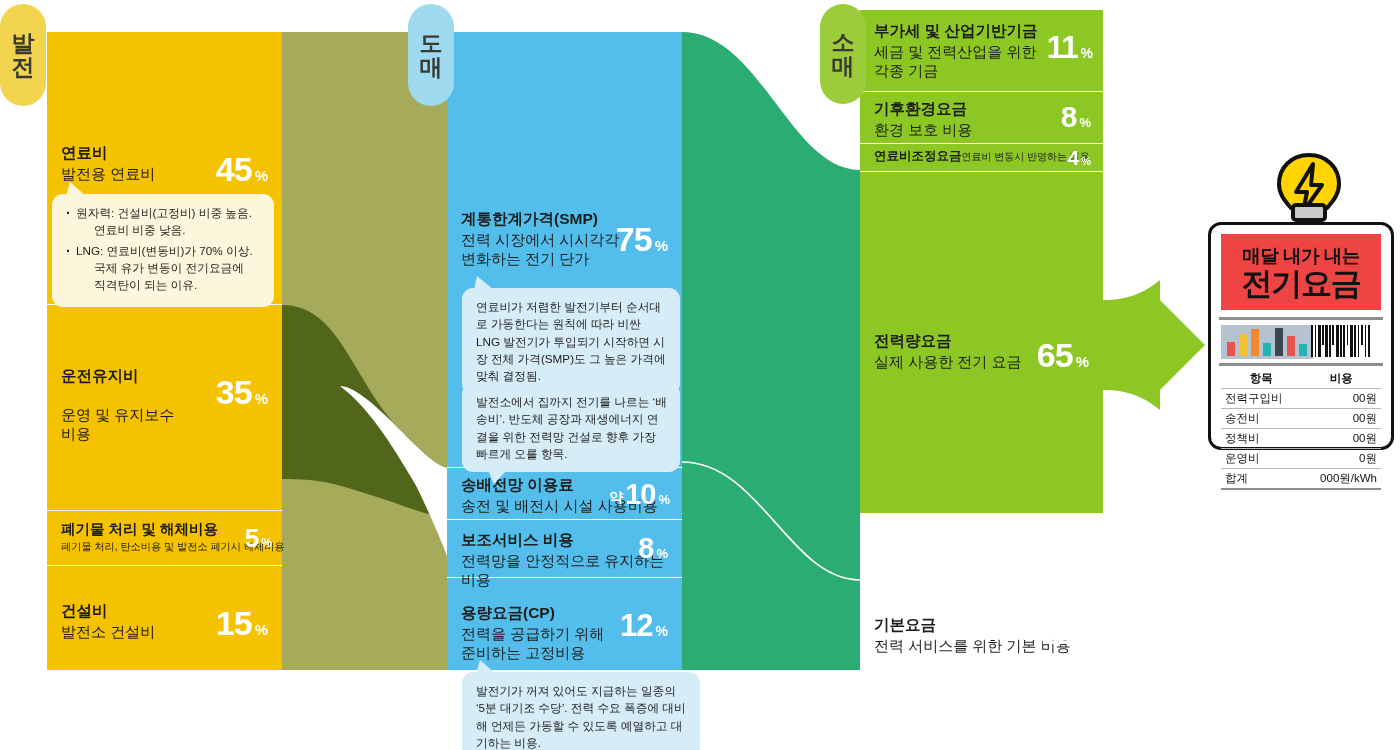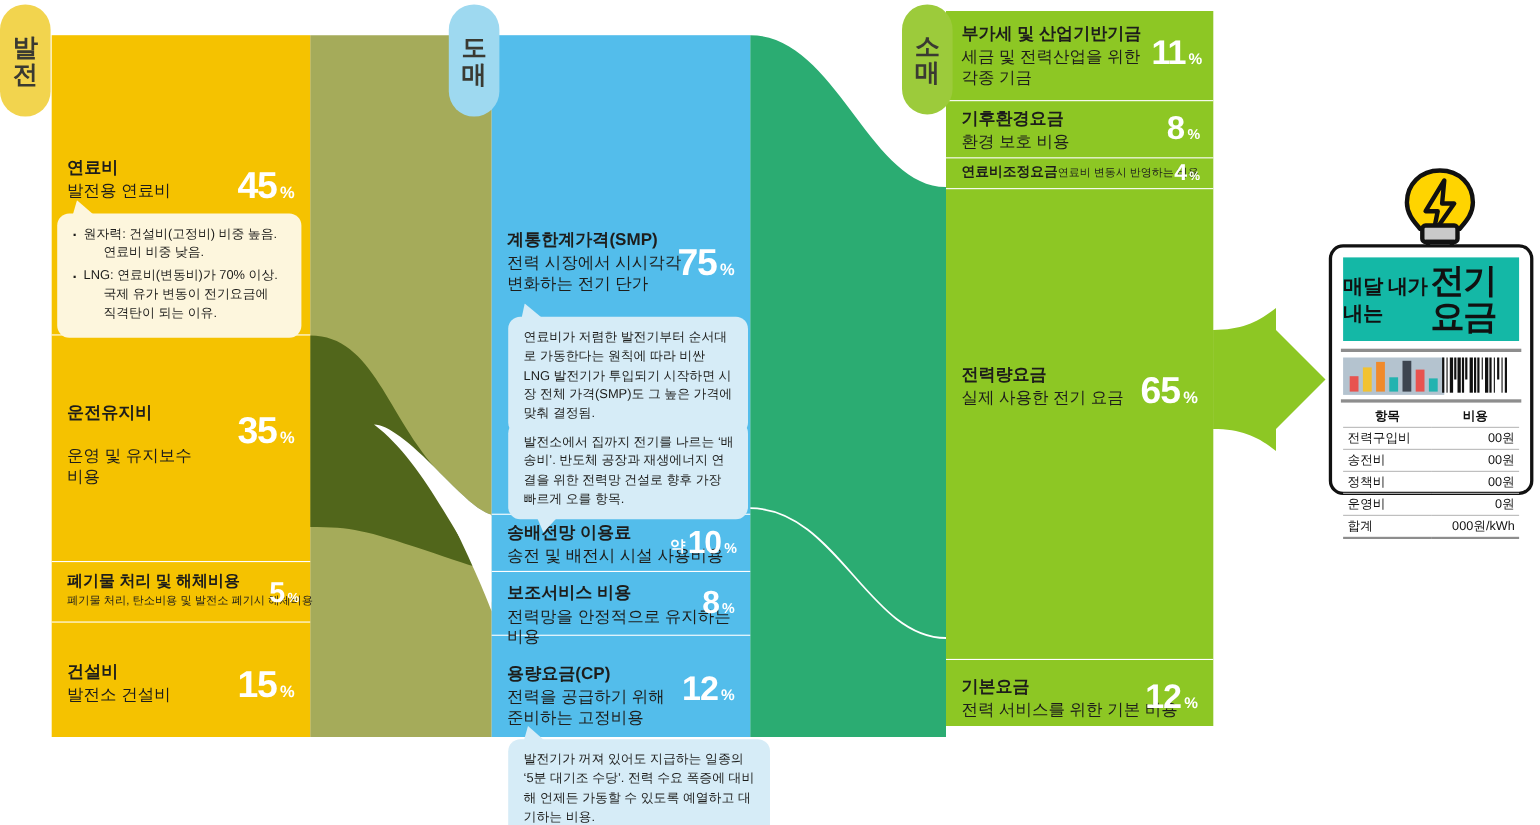--- a/index.html
+++ b/index.html
@@ -54,21 +54,21 @@
   .callout ul { list-style:none; }
   .callout li { position:relative; padding-left:10px; text-indent:0; margin-bottom:3px;}
   .callout li:before { content:"·"; position:absolute; left:0; top:-1px; font-weight:bold; font-size:14px;}
   .callout li .ind { display:block; padding-left:18px; }
 
   
   #bill { position:absolute; left:1208px; top:222px; width:186px; height:228px;
           background:#ffffff; border:3.5px solid #111; border-radius:13px; z-index:8; }
   #bulb { position:absolute; left:1268px; top:152px; width:82px; height:86px; z-index:7; }
   #billhead { position:absolute; left:10px; top:9px; right:10px; height:76px;
-              background:#14b8a6; display:flex; flex-direction:row; align-items:center;
+              background:#ef4444; display:flex; flex-direction:column; align-items:center;
               justify-content:center; }
   #billhead .l1 { font-size:18.5px; font-weight:bold; color:#111; letter-spacing:-0.5px;}
   #billhead .l2 { font-size:31px; font-weight:bold; color:#111; letter-spacing:-1.2px; line-height:1.05;}
   #billsep { position:absolute; left:8px; right:8px; top:92px; height:3px; background:#8d8d8d; }
   #minichart { position:absolute; left:10px; top:100px; width:92px; height:34px; background:#b4c3cf;
                display:flex; align-items:flex-end; gap:4px; padding:0 6px 3px 6px; }
   #minichart i { display:block; width:8px; }
   #barcode { position:absolute; right:10px; top:100px; width:70px; height:34px;
              display:flex; align-items:flex-start; gap:1.5px; }
   #barcode i { display:block; background:#111; }
@@ -257,21 +257,21 @@
     </svg>
   </div>
 
   <div class="callout blue" style="left:462px; top:672px; width:238px;">
     <svg width="22" height="14" style="position:absolute; left:14px; top:-12px;">
       <polygon points="0,14 4,0 20,14" fill="#d6ecf7"></polygon>
     </svg>
     <span>발전기가 꺼져 있어도 지급하는 일종의 ‘5분 대기조 수당’. 전력 수요 폭증에 대비해 언제든 가동할 수 있도록 예열하고 대기하는 비용.</span>
   </div>
 
-  <div class="col" id="col-retail" style="height:650px;">
+  <div class="col" id="col-retail" style="height:503px;">
     <div class="seg" style="top:0px;height:82px;">
       <div class="txtwrap" style="top:12px;">
         <div class="ttl">부가세 및 산업기반기금</div>
         <div class="sub" style="white-space:pre-line;">세금 및 전력산업을 위한
 각종 기금</div>
       </div>
       <div class="pct" style="right:10px; top:22px;">
         <span class="num" style="font-size:31px;">11</span>
           <span class="sym" style="font-size:14px;">%</span>
       </div>

